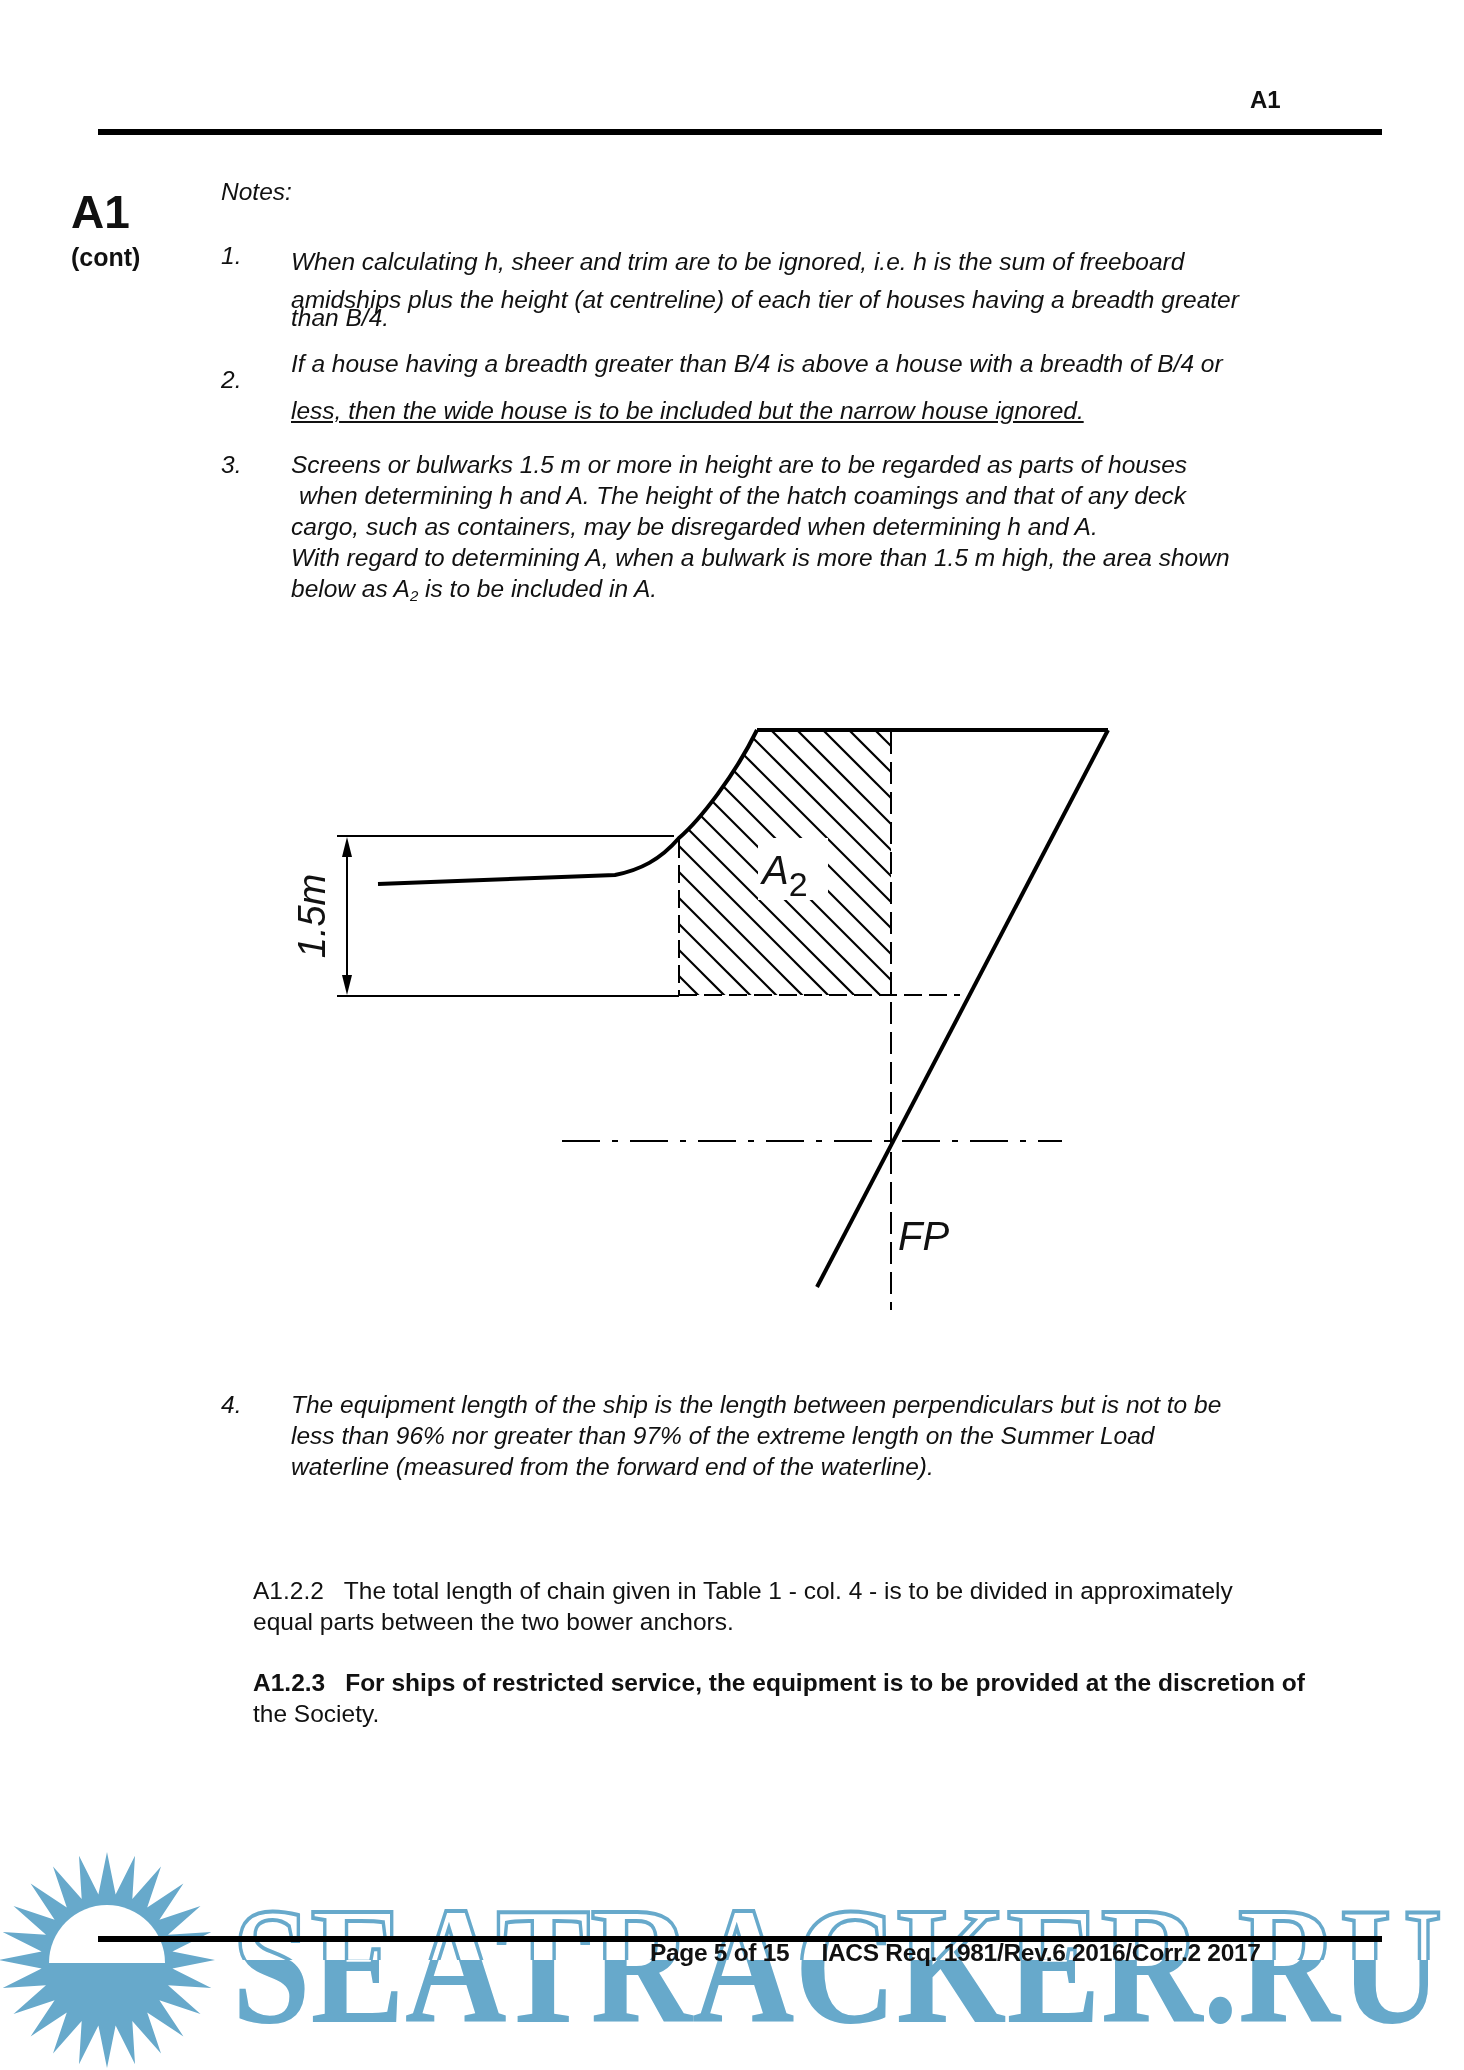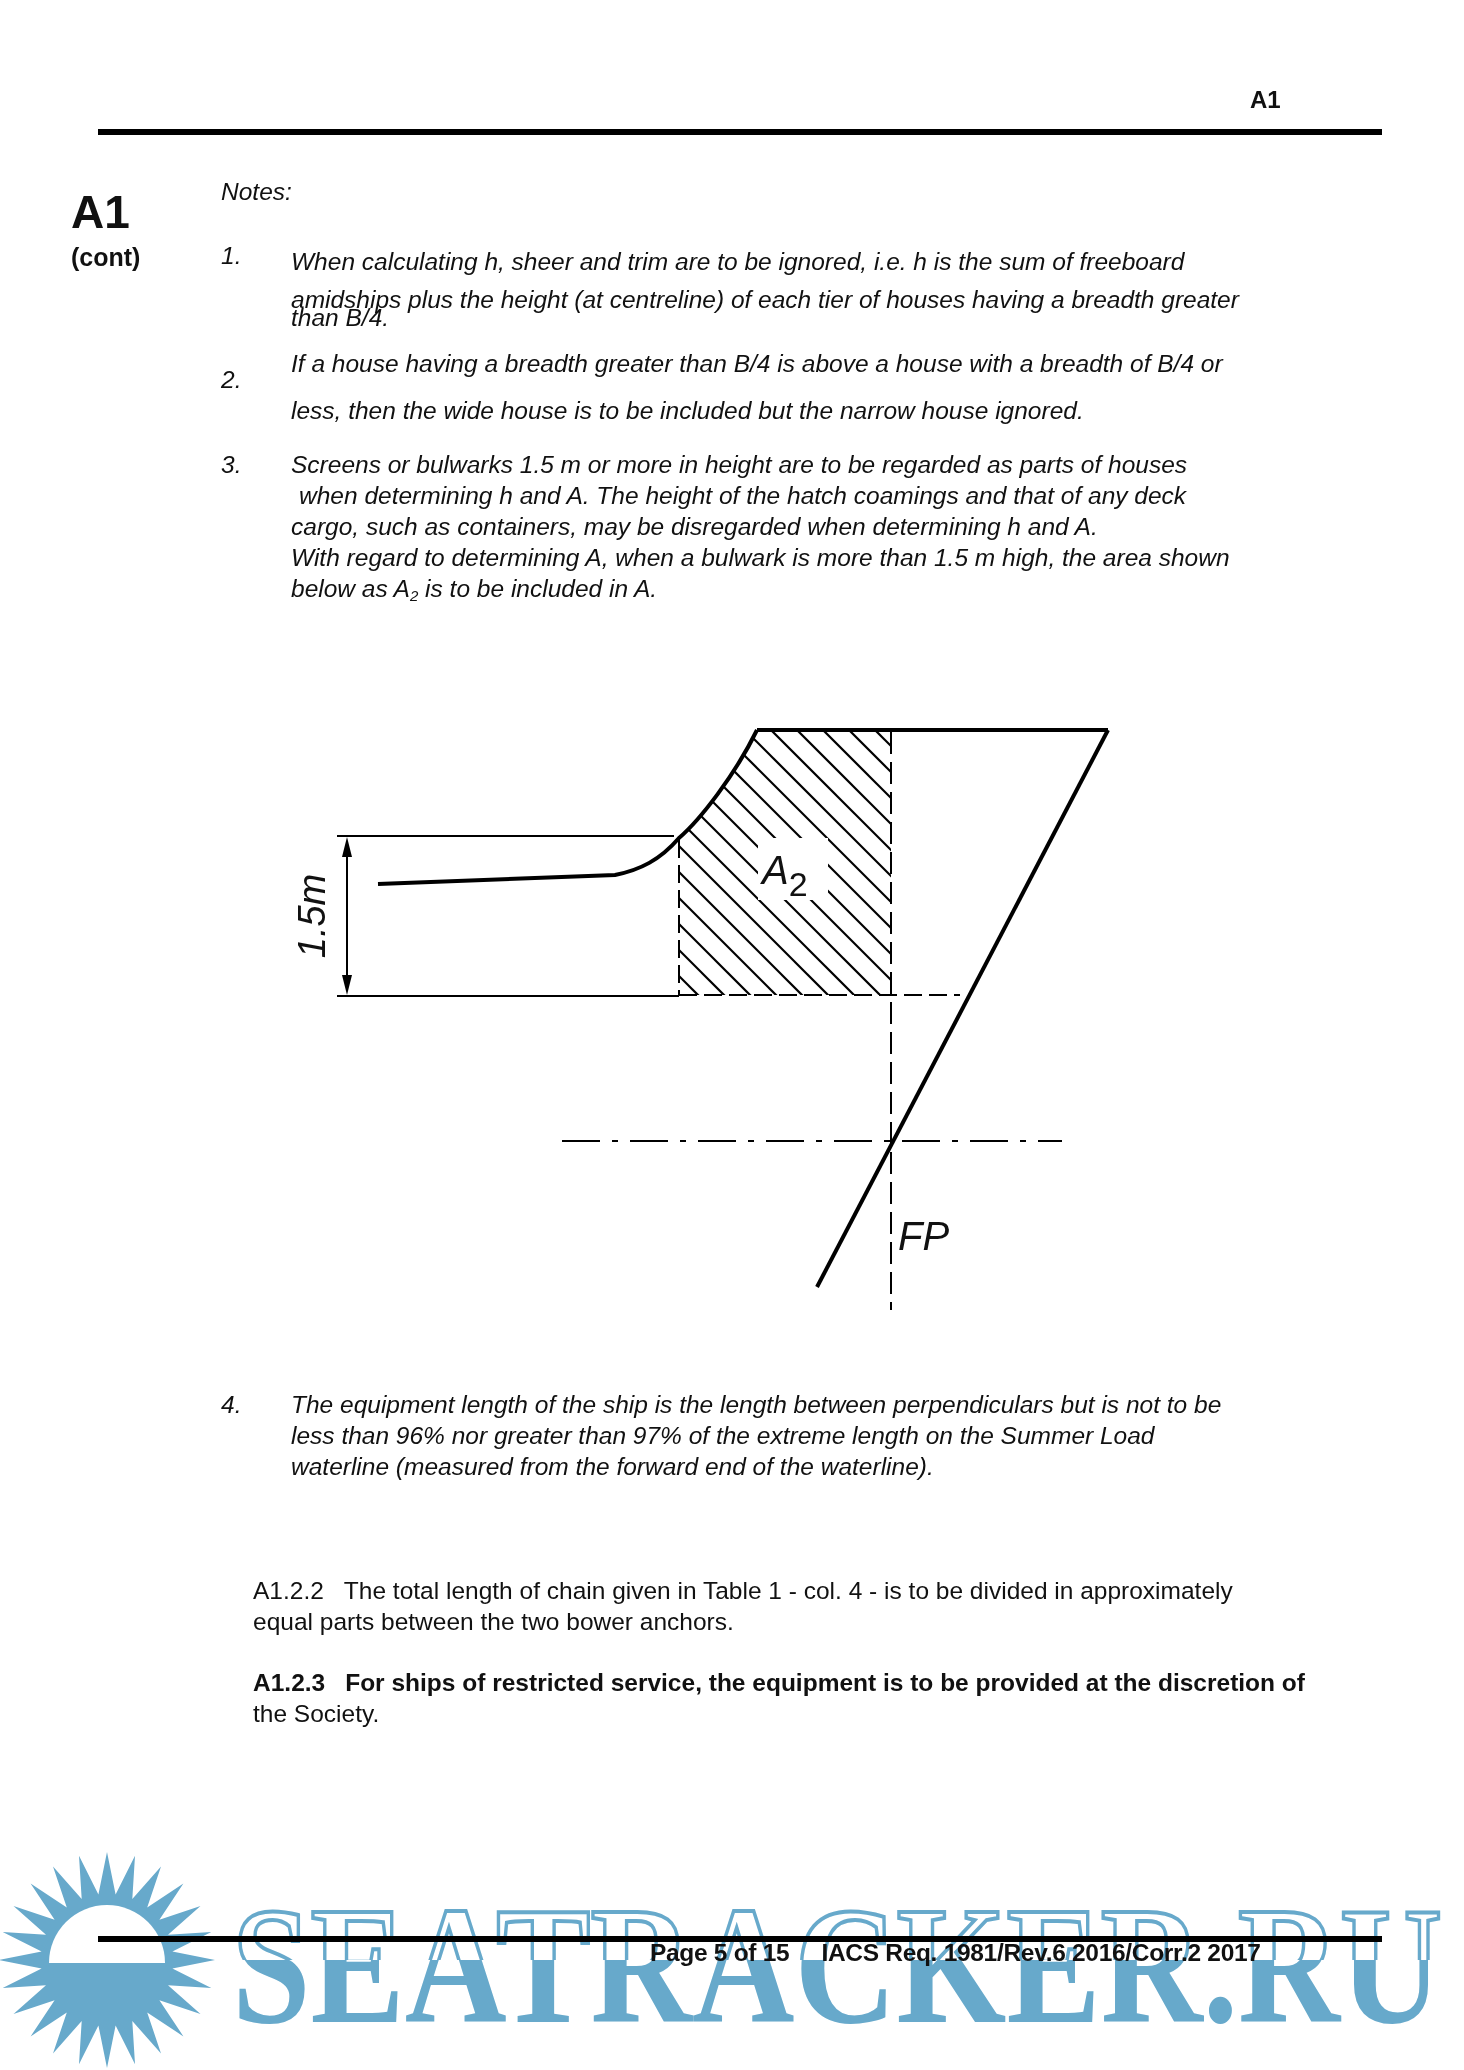--- a/index.html
+++ b/index.html
@@ -36,21 +36,21 @@
 <div>
   <div class="line it num" style="top:240px;">1.</div>
   <div class="line it txt" style="top:246px;">When calculating h, sheer and trim are to be ignored, i.e. h is the sum of freeboard</div>
   <div class="line it txt" style="top:271px;margin-top:13px;">amidships plus the height (at centreline) of each tier of houses having a breadth greater</div>
   <div class="line it txt" style="top:302px;">than B/4.</div>
 </div>
 
 <div>
   <div class="line it num" style="top:364px;">2.</div>
   <div class="line it txt" style="top:348px;">If a house having a breadth greater than B/4 is above a house with a breadth of B/4 or</div>
-  <div class="line it txt" style="top:395px;">less, then the wide house is to be included but the narrow house ignored.</div>
+  <div class="line it txt" style="top:395px;text-decoration:underline;">less, then the wide house is to be included but the narrow house ignored.</div>
 </div>
 
 <div>
   <div class="line it num" style="top:449px;">3.</div>
   <div class="line it txt" style="top:449px;">Screens or bulwarks 1.5 m or more in height are to be regarded as parts of houses</div>
   <div class="line it txt" style="top:480px;margin-left:8px;">when determining h and A. The height of the hatch coamings and that of any deck</div>
   <div class="line it txt" style="top:511px;">cargo, such as containers, may be disregarded when determining h and A.</div>
   <div class="line it txt" style="top:542px;">With regard to determining A, when a bulwark is more than 1.5 m high, the area shown</div>
   <div class="line it txt" style="top:573px;"><span>below as A</span><sub class="small">2</sub><span> is to be included in A.</span></div>
 </div>

